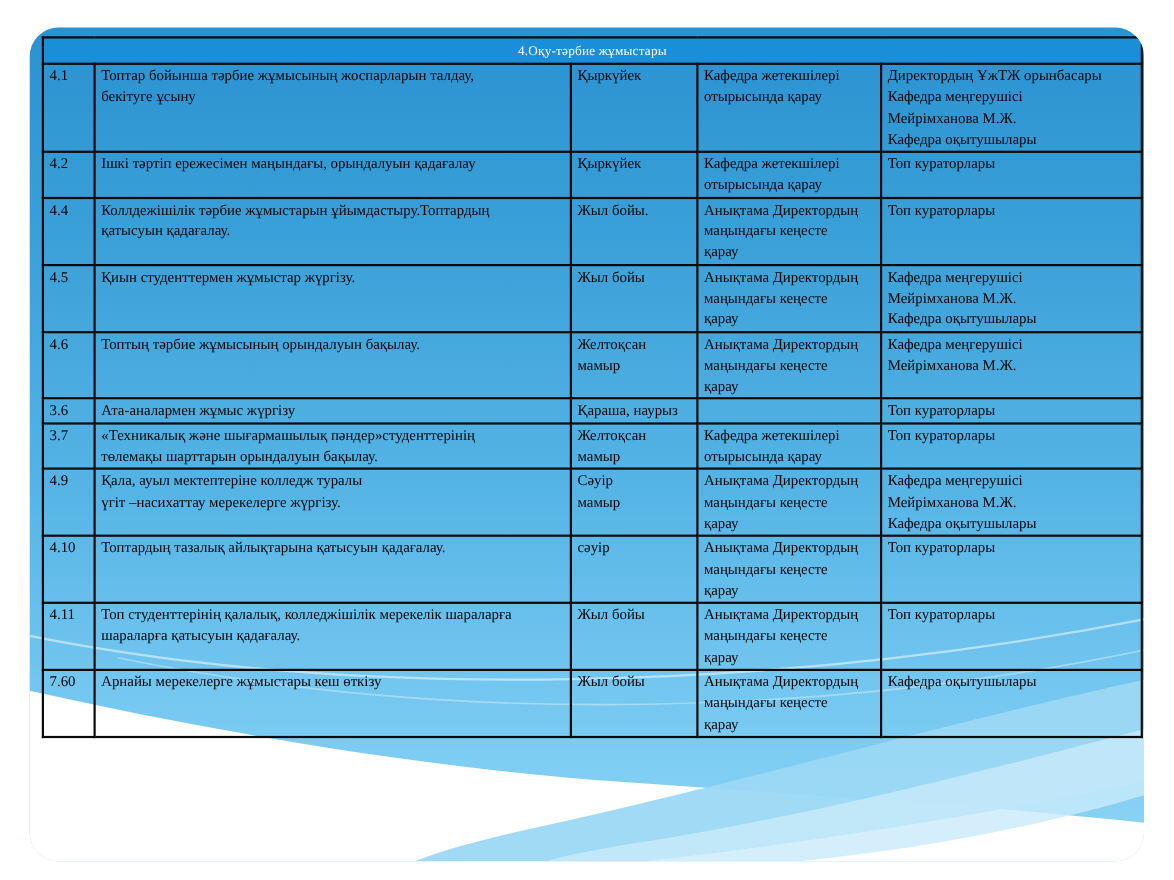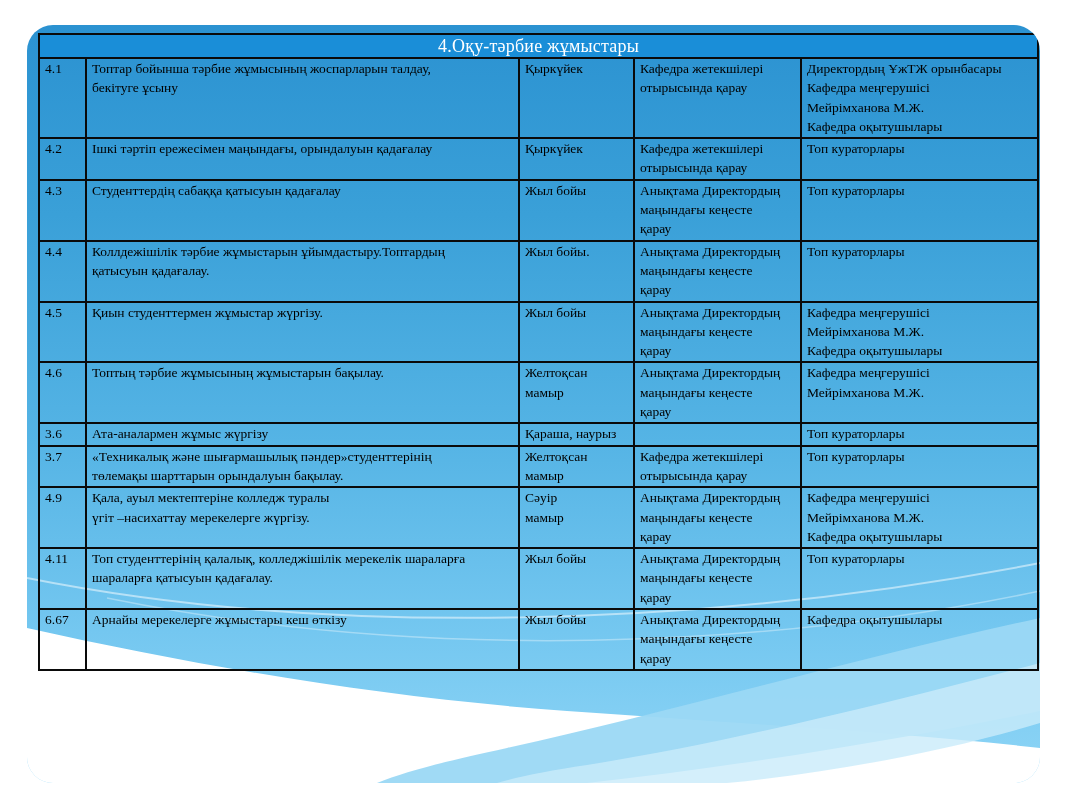--- a/index.html
+++ b/index.html
@@ -13,21 +13,21 @@
     border-radius:26px;overflow:hidden;
     background:linear-gradient(180deg,#2b92d1 0%,#3aa0d8 25%,#55b4e5 55%,#74c7f0 80%,#8ed5f6 100%);
   }
   .waves{position:absolute;left:0;bottom:0;width:1013px;height:240px;display:block;}
   table.plan{
     position:absolute;left:11px;top:8px;width:999px;
     border-collapse:collapse;table-layout:fixed;background:transparent;
   }
   table.plan th.title-cell{
     background:#1a8ed8;color:#ffffff;
-    font-weight:normal;font-size:18px;line-height:22px;height:22px;
+    font-weight:normal;font-size:12px;line-height:22px;height:22px;
     text-align:center;padding:0;border:2px solid #0a0a0a;
     letter-spacing:0.2px;
   }
   table.plan td{
     border:2px solid #0a0a0a;
     vertical-align:top;text-align:left;
     color:#000000;font-size:13.5px;line-height:19.3px;
     padding:0 5px 1px 5px;
     white-space:pre-line;
     background:transparent;
@@ -83,29 +83,20 @@
         </tr>
         <tr>
           <td>4.2</td>
           <td>Ішкі тәртіп ережесімен маңындағы, орындалуын қадағалау</td>
           <td>Қыркүйек</td>
           <td>Кафедра жетекшілері
 отырысында қарау</td>
           <td>Топ кураторлары</td>
         </tr>
         <tr>
-          <td>4.3</td>
-          <td>Студенттердің сабаққа қатысуын қадағалау</td>
-          <td>Жыл бойы</td>
-          <td>Анықтама Директордың
-маңындағы кеңесте
-қарау</td>
-          <td>Топ кураторлары</td>
-        </tr>
-        <tr>
           <td>4.4</td>
           <td>Коллдежішілік тәрбие жұмыстарын ұйымдастыру.Топтардың
 қатысуын қадағалау.</td>
           <td>Жыл бойы.</td>
           <td>Анықтама Директордың
 маңындағы кеңесте
 қарау</td>
           <td>Топ кураторлары</td>
         </tr>
         <tr>
@@ -114,21 +105,21 @@
           <td>Жыл бойы</td>
           <td>Анықтама Директордың
 маңындағы кеңесте
 қарау</td>
           <td>Кафедра меңгерушісі
 Мейрімханова М.Ж.
 Кафедра оқытушылары</td>
         </tr>
         <tr>
           <td>4.6</td>
-          <td>Топтың тәрбие жұмысының жұмыстарын бақылау.</td>
+          <td>Топтың тәрбие жұмысының орындалуын бақылау.</td>
           <td>Желтоқсан
 мамыр</td>
           <td>Анықтама Директордың
 маңындағы кеңесте
 қарау</td>
           <td>Кафедра меңгерушісі
 Мейрімханова М.Ж.</td>
         </tr>
         <tr>
           <td>3.6</td>
@@ -154,31 +145,40 @@
           <td>Сәуір
 мамыр</td>
           <td>Анықтама Директордың
 маңындағы кеңесте
 қарау</td>
           <td>Кафедра меңгерушісі
 Мейрімханова М.Ж.
 Кафедра оқытушылары</td>
         </tr>
         <tr>
+          <td>4.10</td>
+          <td>Топтардың тазалық айлықтарына қатысуын қадағалау.</td>
+          <td>сәуір</td>
+          <td>Анықтама Директордың
+маңындағы кеңесте
+қарау</td>
+          <td>Топ кураторлары</td>
+        </tr>
+        <tr>
           <td>4.11</td>
           <td>Топ студенттерінің қалалық, колледжішілік мерекелік шараларға
 шараларға қатысуын қадағалау.</td>
           <td>Жыл бойы</td>
           <td>Анықтама Директордың
 маңындағы кеңесте
 қарау</td>
           <td>Топ кураторлары</td>
         </tr>
         <tr>
-          <td>6.67</td>
+          <td>7.60</td>
           <td>Арнайы мерекелерге  жұмыстары кеш өткізу</td>
           <td>Жыл бойы</td>
           <td>Анықтама Директордың
 маңындағы кеңесте
 қарау</td>
           <td>Кафедра оқытушылары</td>
         </tr>
       </tbody>
   </table>
 

